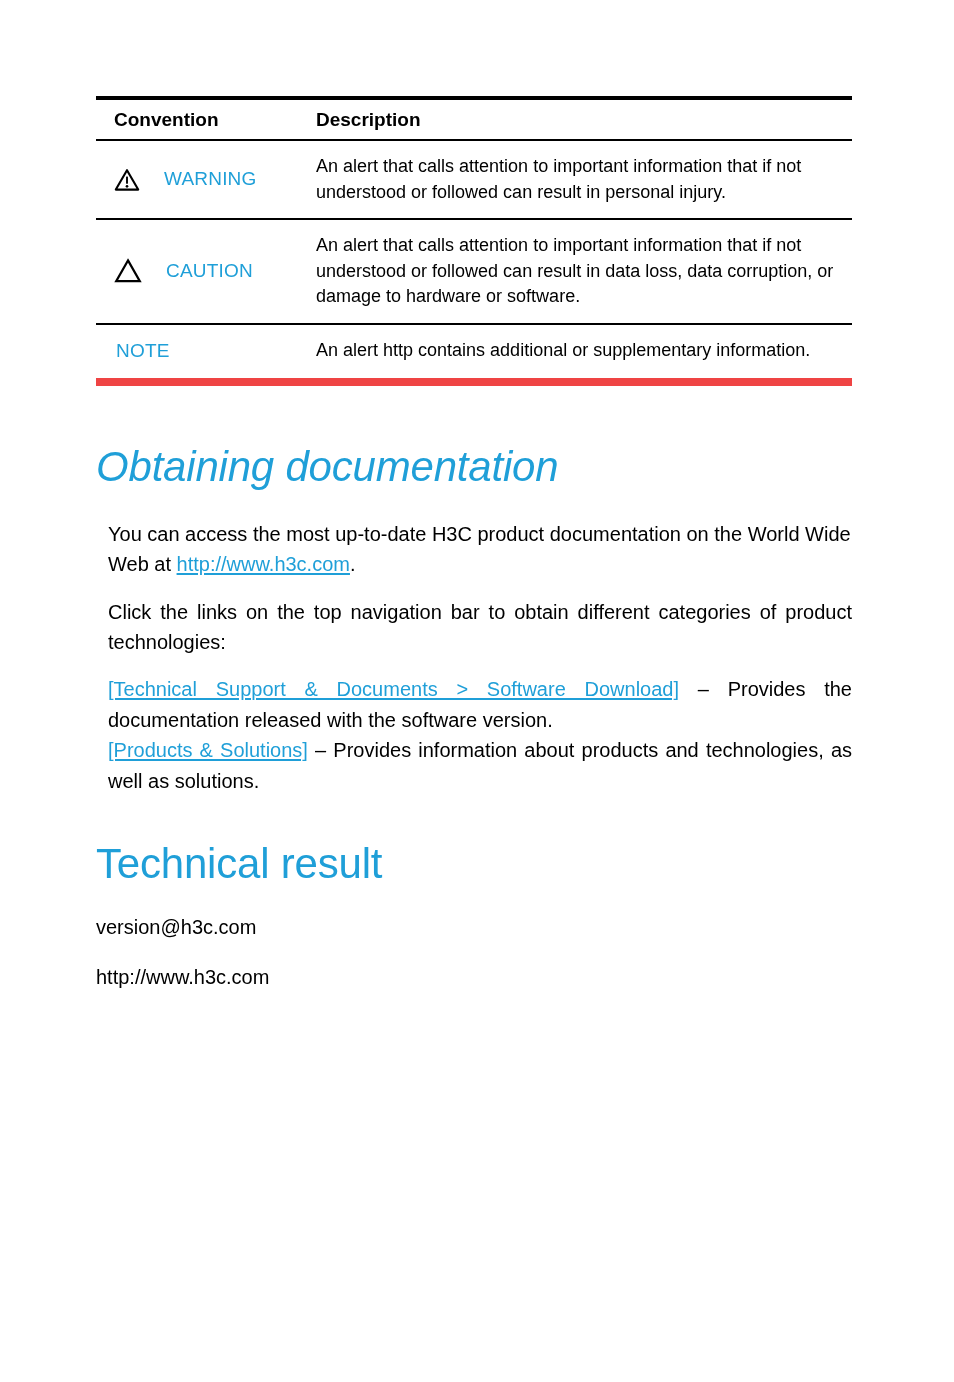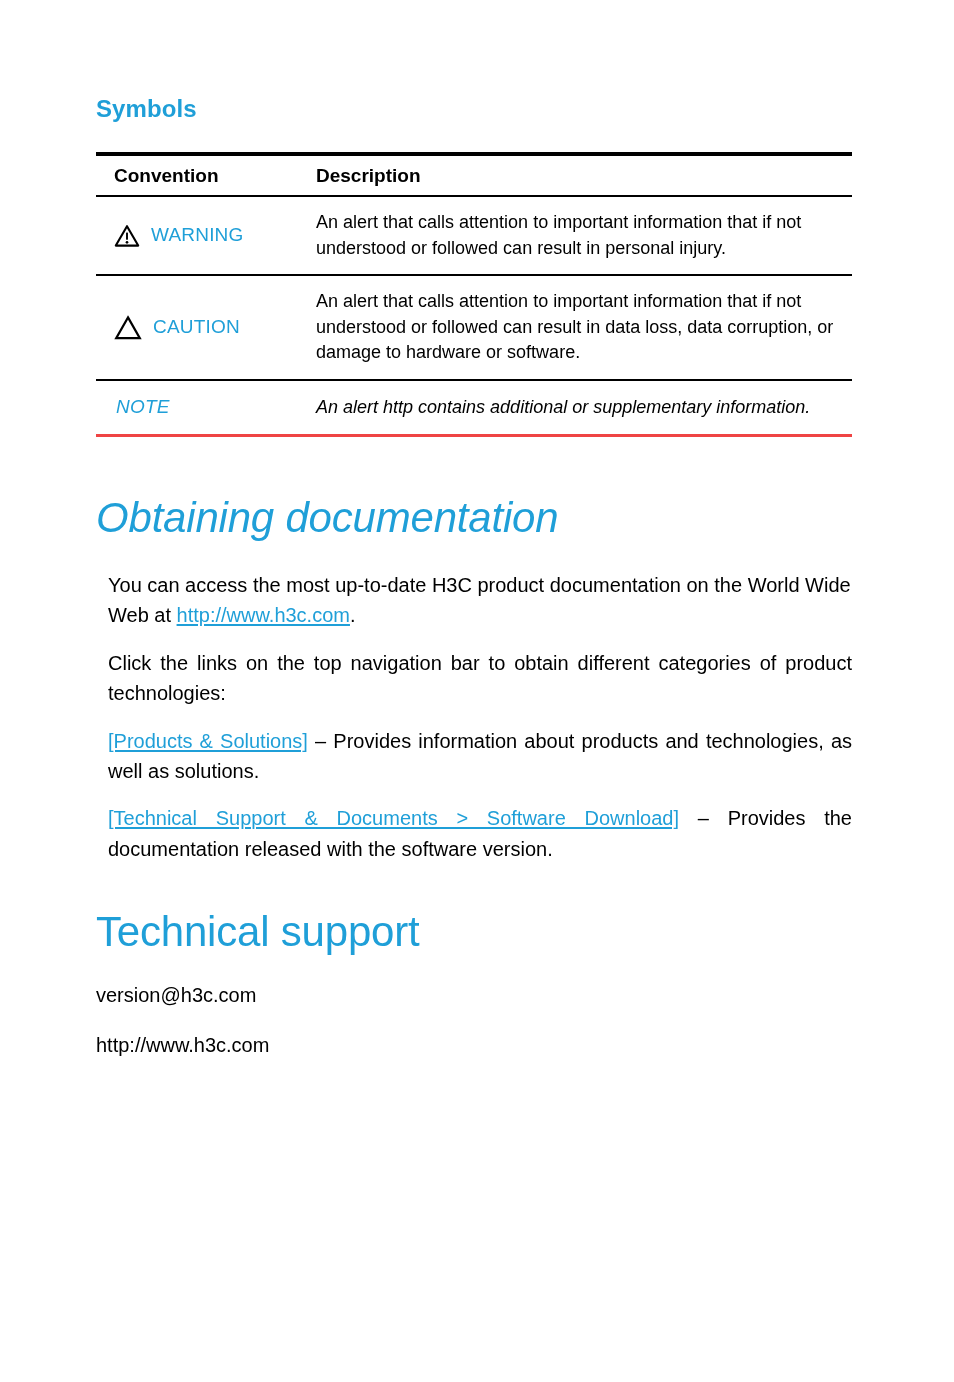--- a/index.html
+++ b/index.html
@@ -73,28 +73,27 @@
     padding: 13px 0 13px 18px;
     vertical-align: middle;
     color: #000000;
   }
   .symbols-table tbody td.desc-cell {
     padding-left: 20px;
     padding-right: 8px;
     vertical-align: middle;
   }
   .symbols-table tbody tr:last-child td {
-    border-bottom: 3px solid #ef4444;
-    font-style: italic;
+    border-bottom: 8px solid #ef4444;
   }
 
   .conv-cell-inner {
     display: flex;
     align-items: center;
-    gap: 11px;
+    gap: 24px;
   }
   .conv-label {
     color: #1f9fd8;
     font-size: 19px;
     font-weight: normal;
     letter-spacing: 0.2px;
     white-space: nowrap;
   }
   .conv-label.note-label { margin-left: 2px; }
   .tri-icon {
@@ -126,21 +125,20 @@
   .linkline {
     font-size: 20px;
     line-height: 1.52;
   }
 </style>
 </head>
 <body>
 
 <div class="page">
 
-  <h2 class="h2-symbols">Symbols</h2>
 
   <table class="symbols-table">
     <colgroup>
       <col class="col-conv">
       <col class="col-desc">
     </colgroup>
     <thead>
       <tr>
         <th class="col-conv">Convention</th>
         <th class="col-desc">Description</th>
@@ -189,23 +187,23 @@
     </tbody>
   </table>
 
   <h1 class="h1-blue h1-obtaining">Obtaining documentation</h1>
 
   <p class="body"><span>You can access the most up-to-date H3C product documentation on the World Wide Web at </span><a class="doclink" href="#">http://www.h3c.com</a><span>.</span></p>
 
   <p class="body justified">Click the links on the top navigation bar to obtain different categories of product technologies:</p>
 
 
+  <p class="body justified linkline last"><a class="doclink" href="#">[Technical Support &amp; Documents &gt; Software Download]</a><span> – Provides the documentation released with the software version.</span></p>
+
   <p class="body justified linkline"><a class="doclink" href="#">[Products &amp; Solutions]</a><span> – Provides information about products and technologies, as well as solutions.</span></p>
 
-  <p class="body justified linkline last"><a class="doclink" href="#">[Technical Support &amp; Documents &gt; Software Download]</a><span> – Provides the documentation released with the software version.</span></p>
-
-  <h1 class="h1-blue h1-techsupport">Technical support</h1>
+  <h1 class="h1-blue h1-techsupport">Technical result</h1>
 
   <p class="plain-line">version@h3c.com</p>
 
   <p class="plain-line">http://www.h3c.com</p>
 
 </div>
 
 </body></html>

